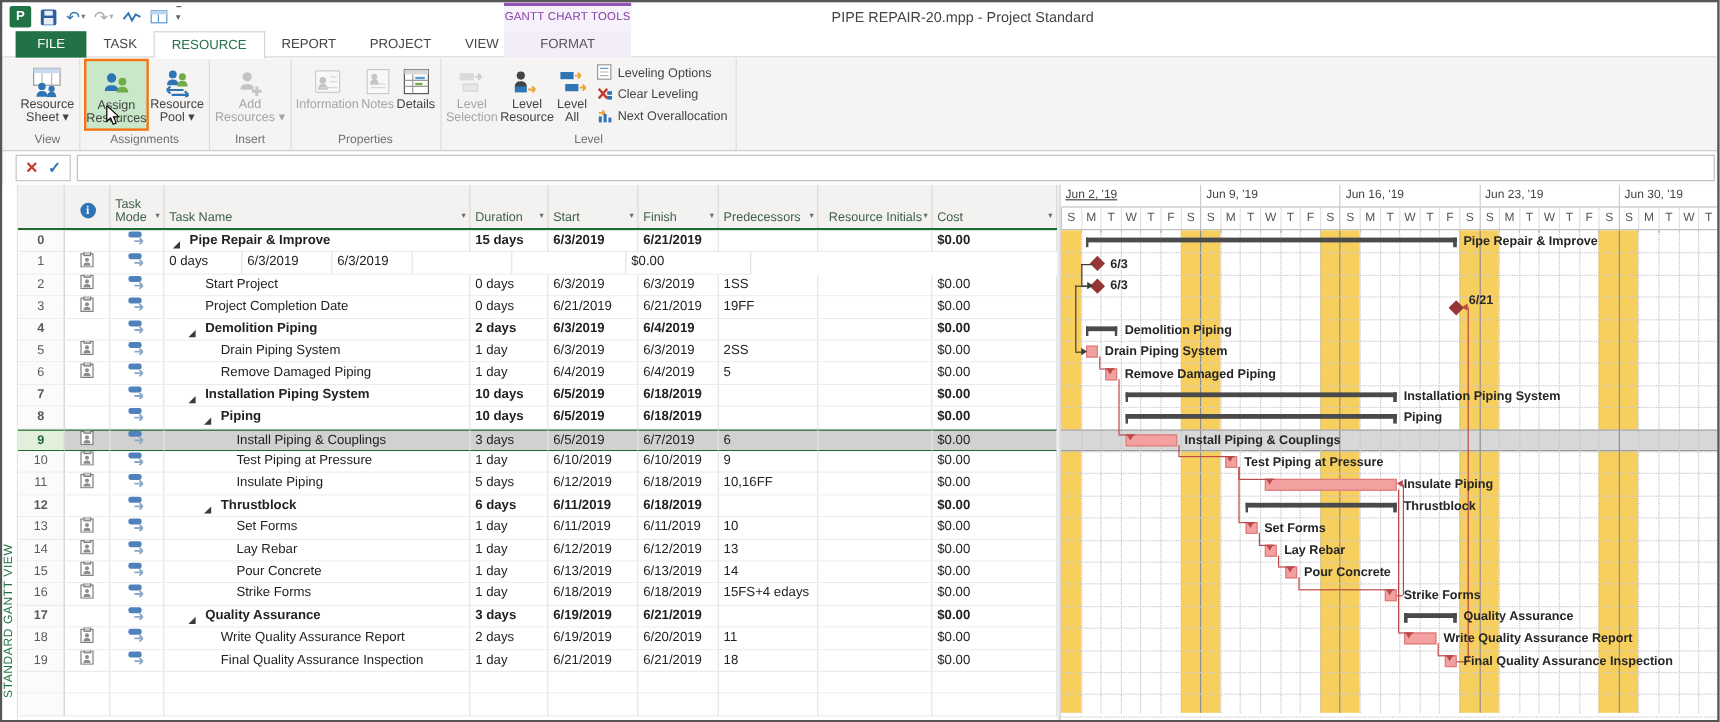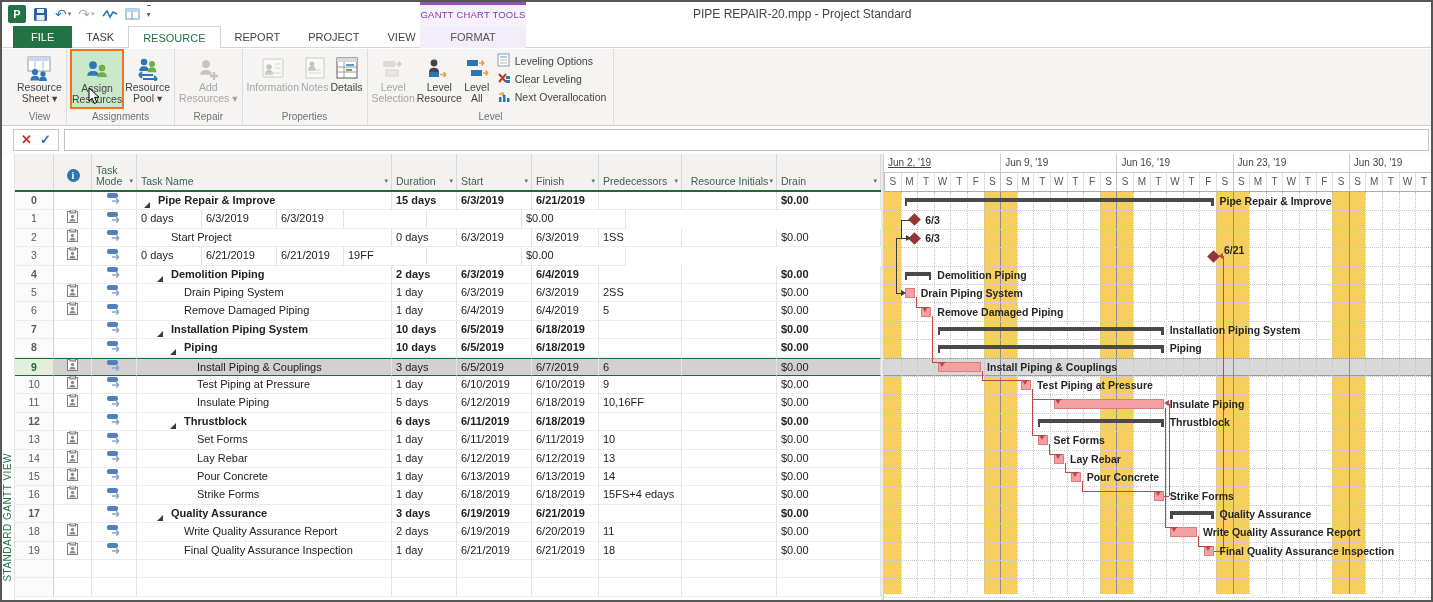--- a/index.html
+++ b/index.html
@@ -222,21 +222,21 @@
               <svg width="26" height="26">
                 <circle cx="11" cy="9" r="3.875" fill="#8c8c8c"></circle>
                 <path d="M 5.25 19.75 q 0 -4.8 5.75 -4.8 q 5.75 0 5.75 4.8 z" fill="#8c8c8c"></path>
                 <path d="M19 17 v8 M15 21 h8" stroke="#8c8c8c" stroke-width="2.4"></path>
               </svg>
             </div>
             <div class="rtx">Add
 Resources ▾</div>
           </div>
         </div>
-        <div class="rlabel">Repair</div>
+        <div class="rlabel">Insert</div>
       </div>
       <div class="rgroup">
         <div class="rbtns">
           <div class="rbtn dis">
             <div class="ric">
               <svg width="26" height="26">
                 <rect x="3" y="4" width="20" height="18" rx="1" fill="#fff" stroke="#9a9a9a"></rect>
                 <circle cx="9" cy="12" r="2.79" fill="#8c8c8c"></circle>
                 <path d="M 4.86 19.740000000000002 q 0 -4.8 4.14 -4.8 q 4.14 0 4.14 4.8 z" fill="#8c8c8c"></path>
                 <line x1="15" y1="9" x2="21" y2="9" stroke="#b5b5b5"></line>
@@ -385,21 +385,21 @@
           </div>
           <div class="th" style="width: 83px;">
             <span>Predecessors</span>
             <span class="farr">▾</span>
           </div>
           <div class="th" style="width: 95px; justify-content: center;">
             <span>Resource Initials</span>
             <span class="farr">▾</span>
           </div>
           <div class="th" style="width: 104px;">
-            <span>Drain</span>
+            <span>Cost</span>
             <span class="farr">▾</span>
           </div>
         </div>
         <div class="trow sum" style="top: 38px;">
           <div class="td num" style="width: 39px;">0</div>
           <div class="td cicon" style="width: 38px;"></div>
           <div class="td cicon" style="width: 45px;">
             <span><svg width="17" height="13">
                 <rect x="1" y="2" width="11" height="5" rx="2" fill="#4f81bd"></rect>
                 <path d="M6 10 h7 M13 10 l-2.8-2.6 M13 10 l-2.8 2.6" stroke="#8aa7c6" stroke-width="1.5" fill="none"></path>
@@ -475,20 +475,23 @@
                 <rect x="4" y="0.5" width="5.5" height="3.5" fill="#c9c9c9" stroke="#7f7f7f"></rect>
                 <circle cx="6.5" cy="7.5" r="1.7" fill="#8c8c8c"></circle>
                 <path d="M3.5 12.5 q 0-2.8 3-2.8 q 3 0 3 2.8 z" fill="#8c8c8c"></path>
               </svg></span>
           </div>
           <div class="td cicon" style="width: 45px;">
             <span><svg width="17" height="13">
                 <rect x="1" y="2" width="11" height="5" rx="2" fill="#4f81bd"></rect>
                 <path d="M6 10 h7 M13 10 l-2.8-2.6 M13 10 l-2.8 2.6" stroke="#8aa7c6" stroke-width="1.5" fill="none"></path>
               </svg></span>
+          </div>
+          <div class="td " style="width: 255px;">
+            <span class="nm" style="margin-left:30px">Project Completion Date</span>
           </div>
           <div class="td " style="width: 65px;">0 days</div>
           <div class="td " style="width: 75px;">6/21/2019</div>
           <div class="td " style="width: 67px;">6/21/2019</div>
           <div class="td " style="width: 83px;">19FF</div>
           <div class="td " style="width: 95px;"></div>
           <div class="td " style="width: 104px;">$0.00</div>
         </div>
         <div class="trow sum" style="top: 111.6px;">
           <div class="td num" style="width: 39px;">4</div>

